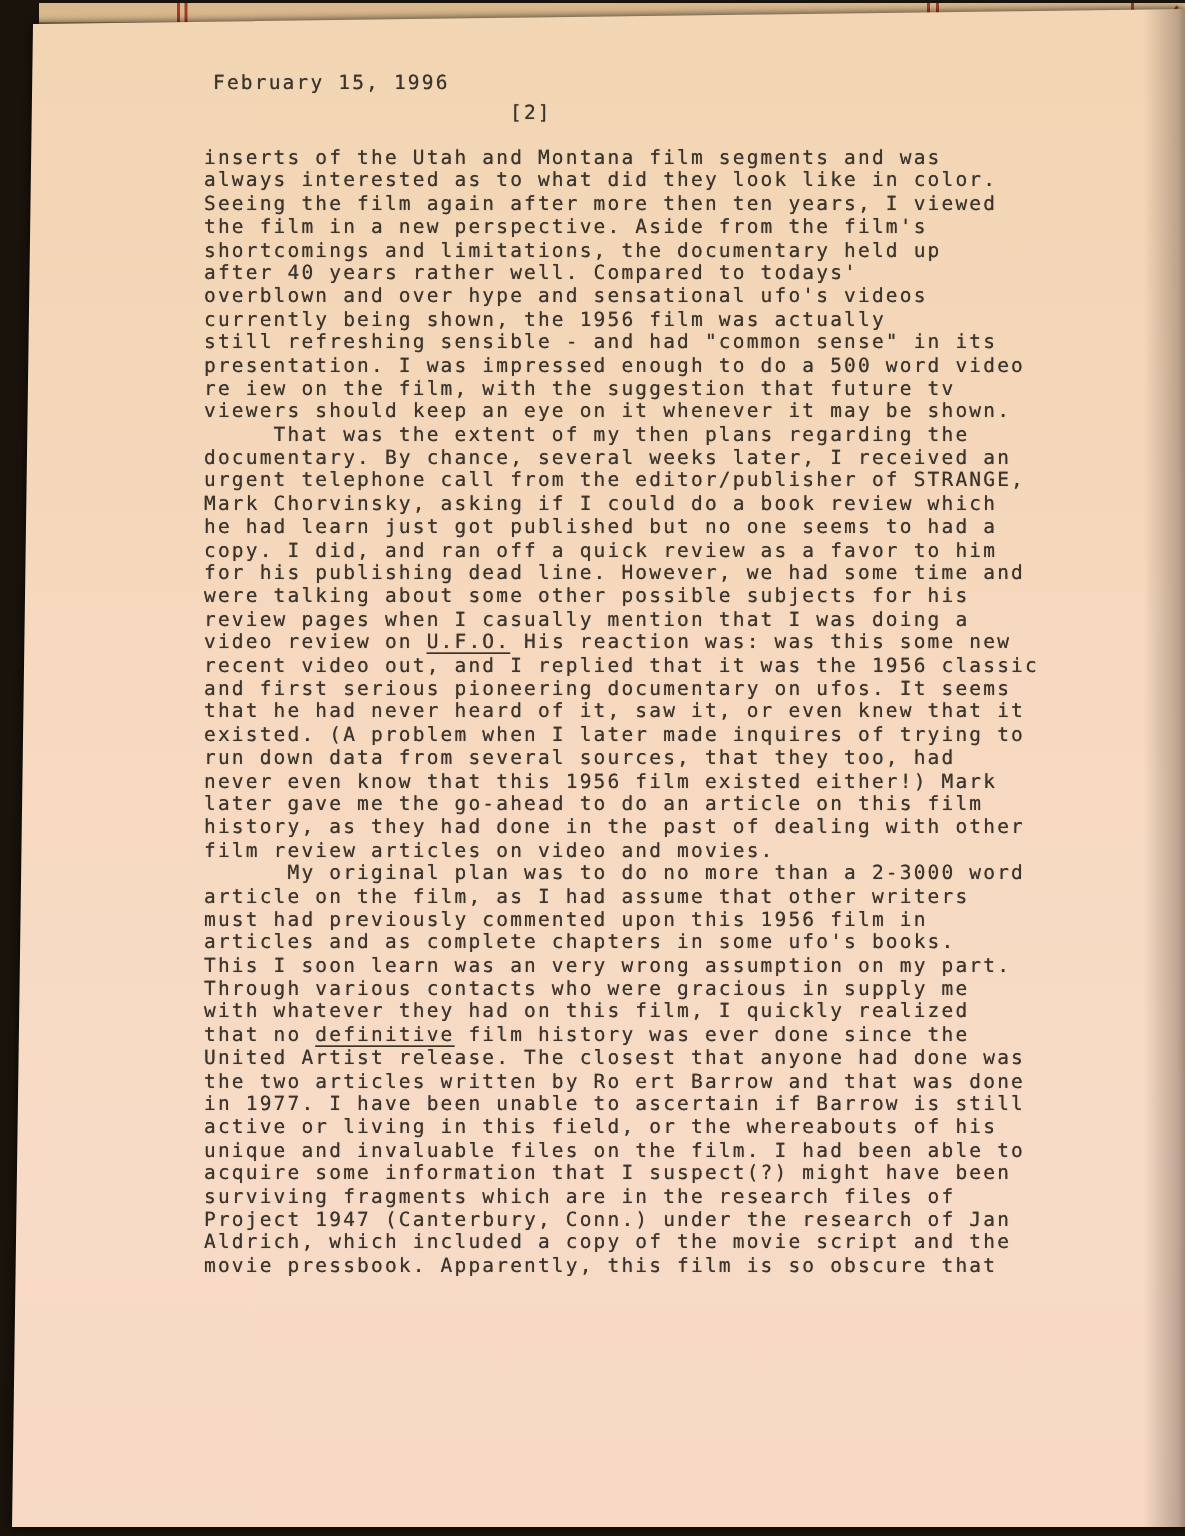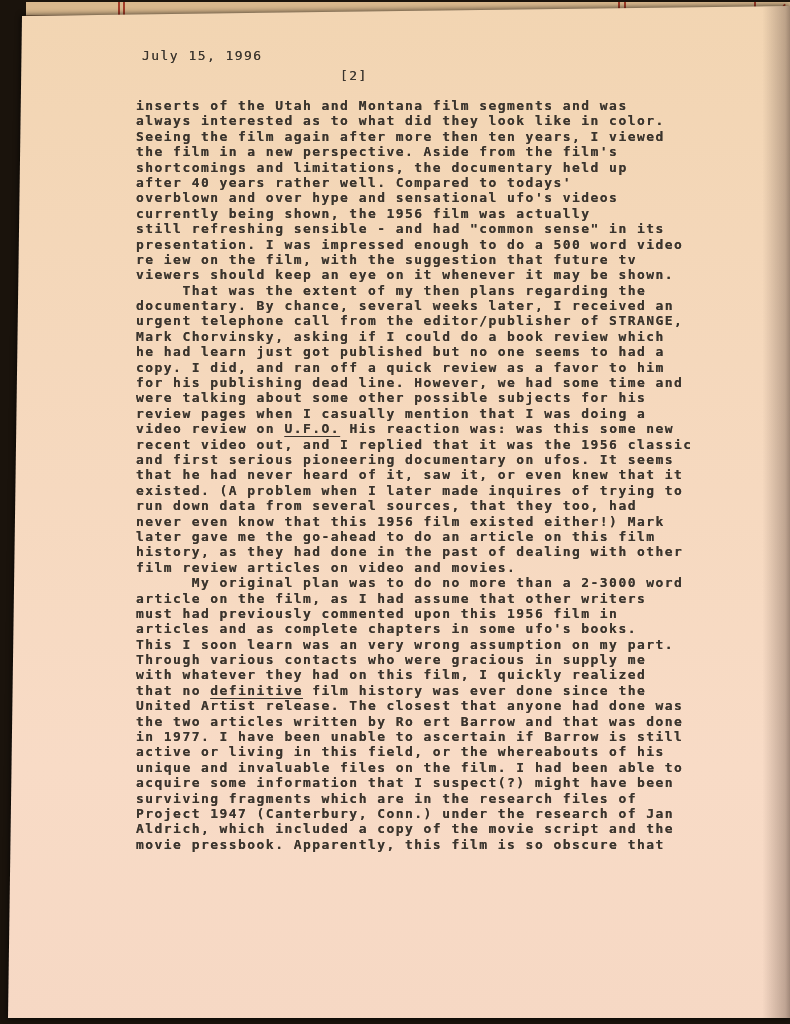--- a/index.html
+++ b/index.html
@@ -20,34 +20,34 @@
     clip-path:polygon(22px 16px,790px 6px,790px 1018px,8px 1018px);
     background:
       linear-gradient(90deg,rgba(0,0,0,0) 96.5%,rgba(108,86,74,.40) 99.4%,rgba(90,70,60,.55)),
       linear-gradient(180deg,#f2d5b2 0%,#f5d8bc 35%,#f8dbc6 75%,#f6d8c4 100%);}
   
   .typed{position:absolute;color:#3a342d;font-size:13px;letter-spacing:1.45px;white-space:pre;
     text-shadow:0 0 .5px rgba(58,52,45,.75);}
   #dateline{left:142px;top:48px;line-height:15.4px;}
   #pagenum{left:340px;top:68px;line-height:15.4px;}
   #bodytext{left:136px;top:98px;line-height:15.4px;}
-  .tline{height:15.4px;white-space:pre;font-weight:bold;}
+  .tline{height:15.4px;white-space:pre;}
   .underline{text-decoration:underline;text-underline-offset:2.5px;text-decoration-thickness:1.2px;}
 </style>
 </head>
 <body>
 
 <div id="scan">
   <div id="backing">
     <span class="redtick t1"></span>
     <span class="redtick t2"></span>
     <span class="redtick t3"></span>
     <span class="redtick t4"></span>
     <span class="redtick t5"></span>
     <span class="reddiag"></span>
   </div>
   <div id="paperwrap">
     <div id="paper"></div>
   </div>
-  <div id="dateline" class="typed">July 15, 1996</div>
+  <div id="dateline" class="typed">February 15, 1996</div>
   <div id="pagenum" class="typed">[2]</div>
   <div id="bodytext" class="typed"><div class="tline"><span>inserts of the Utah and Montana film segments and was</span></div><div class="tline"><span>always interested as to what did they look like in color.</span></div><div class="tline"><span>Seeing the film again after more then ten years, I viewed</span></div><div class="tline"><span>the film in a new perspective. Aside from the film's</span></div><div class="tline"><span>shortcomings and limitations, the documentary held up</span></div><div class="tline"><span>after 40 years rather well. Compared to todays'</span></div><div class="tline"><span>overblown and over hype and sensational ufo's videos</span></div><div class="tline"><span>currently being shown, the 1956 film was actually</span></div><div class="tline"><span>still refreshing sensible - and had "common sense" in its</span></div><div class="tline"><span>presentation. I was impressed enough to do a 500 word video</span></div><div class="tline"><span>re iew on the film, with the suggestion that future tv</span></div><div class="tline"><span>viewers should keep an eye on it whenever it may be shown.</span></div><div class="tline"><span>     That was the extent of my then plans regarding the</span></div><div class="tline"><span>documentary. By chance, several weeks later, I received an</span></div><div class="tline"><span>urgent telephone call from the editor/publisher of STRANGE,</span></div><div class="tline"><span>Mark Chorvinsky, asking if I could do a book review which</span></div><div class="tline"><span>he had learn just got published but no one seems to had a</span></div><div class="tline"><span>copy. I did, and ran off a quick review as a favor to him</span></div><div class="tline"><span>for his publishing dead line. However, we had some time and</span></div><div class="tline"><span>were talking about some other possible subjects for his</span></div><div class="tline"><span>review pages when I casually mention that I was doing a</span></div><div class="tline"><span>video review on </span><span class="underline">U.F.O.</span><span> His reaction was: was this some new</span></div><div class="tline"><span>recent video out, and I replied that it was the 1956 classic</span></div><div class="tline"><span>and first serious pioneering documentary on ufos. It seems</span></div><div class="tline"><span>that he had never heard of it, saw it, or even knew that it</span></div><div class="tline"><span>existed. (A problem when I later made inquires of trying to</span></div><div class="tline"><span>run down data from several sources, that they too, had</span></div><div class="tline"><span>never even know that this 1956 film existed either!) Mark</span></div><div class="tline"><span>later gave me the go-ahead to do an article on this film</span></div><div class="tline"><span>history, as they had done in the past of dealing with other</span></div><div class="tline"><span>film review articles on video and movies.</span></div><div class="tline"><span>      My original plan was to do no more than a 2-3000 word</span></div><div class="tline"><span>article on the film, as I had assume that other writers</span></div><div class="tline"><span>must had previously commented upon this 1956 film in</span></div><div class="tline"><span>articles and as complete chapters in some ufo's books.</span></div><div class="tline"><span>This I soon learn was an very wrong assumption on my part.</span></div><div class="tline"><span>Through various contacts who were gracious in supply me</span></div><div class="tline"><span>with whatever they had on this film, I quickly realized</span></div><div class="tline"><span>that no </span><span class="underline">definitive</span><span> film history was ever done since the</span></div><div class="tline"><span>United Artist release. The closest that anyone had done was</span></div><div class="tline"><span>the two articles written by Ro ert Barrow and that was done</span></div><div class="tline"><span>in 1977. I have been unable to ascertain if Barrow is still</span></div><div class="tline"><span>active or living in this field, or the whereabouts of his</span></div><div class="tline"><span>unique and invaluable files on the film. I had been able to</span></div><div class="tline"><span>acquire some information that I suspect(?) might have been</span></div><div class="tline"><span>surviving fragments which are in the research files of</span></div><div class="tline"><span>Project 1947 (Canterbury, Conn.) under the research of Jan</span></div><div class="tline"><span>Aldrich, which included a copy of the movie script and the</span></div><div class="tline"><span>movie pressbook. Apparently, this film is so obscure that</span></div></div>
 </div>
 
 </body></html>

